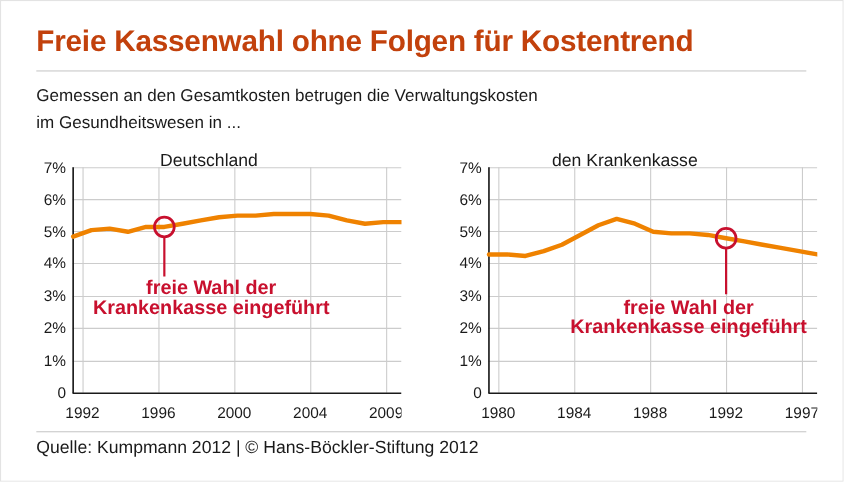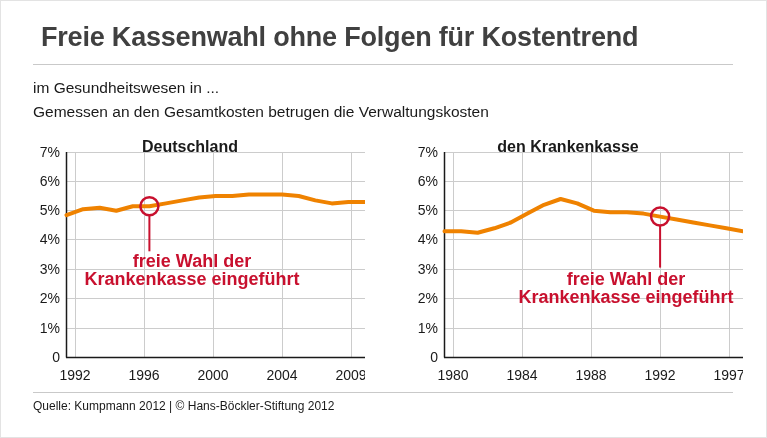--- a/index.html
+++ b/index.html
@@ -28,24 +28,23 @@
     border: 1px solid #e3e3e3;
     box-sizing: border-box;
     pointer-events: none;
   }
   .title {
     position: absolute;
     left: 33px;
     top: 22px;
     font-size: 27px;
     font-weight: bold;
-    color: #404040;
+    color: #c2410c;
     letter-spacing: -0.2px;
     white-space: nowrap;
-    margin-left: 8px;
   }
   .rule {
     position: absolute;
     left: 33px;
     top: 64px;
     width: 700px;
     height: 1px;
     background: #c9c9c9;
   }
   .subtitle {
@@ -54,21 +53,21 @@
     top: 76px;
     width: 660px;
     font-size: 15.5px;
     line-height: 24px;
     color: #1a1a1a;
   }
   .source {
     position: absolute;
     left: 33px;
     top: 399px;
-    font-size: 12px;
+    font-size: 16px;
     color: #1a1a1a;
   }
   .source-rule {
     position: absolute;
     left: 33px;
     top: 392px;
     width: 700px;
     height: 1px;
     background: #c9c9c9;
   }
@@ -77,21 +76,21 @@
     top: 132px;
   }
   #panel-left { left: 20px; }
   #panel-right { left: 398px; }
   .panel-title {
     position: absolute;
     top: 6px;
     width: 340px;
     text-align: center;
     font-size: 16px;
-    font-weight: bold;
+    font-weight: normal;
     color: #1a1a1a;
   }
   .chart-svg {
     display: block;
   }
   .axis-text {
     font-family: "Liberation Sans", sans-serif;
     font-size: 14px;
     fill: #1a1a1a;
   }
@@ -119,22 +118,22 @@
 <body>
 
 <div id="page">
 
   <div class="frame-border"></div>
 
   <div class="title">Freie Kassenwahl ohne Folgen für Kostentrend</div>
   <div class="rule"></div>
 
   <div class="subtitle">
+    <div>Gemessen an den Gesamtkosten betrugen die Verwaltungskosten</div>
     <div>im Gesundheitswesen in ...</div>
-    <div>Gemessen an den Gesamtkosten betrugen die Verwaltungskosten</div>
   </div>
 
   <div class="panel" id="panel-left">
     <div class="panel-title">Deutschland</div>
     <svg class="chart-svg" width="345" height="250" viewBox="0 0 345 250">
 
       <g stroke="#cccccc" stroke-width="1">
         <line x1="55.5" y1="20" x2="55.5" y2="225"></line>
         <line x1="124.5" y1="20" x2="124.5" y2="225"></line>
         <line x1="193.5" y1="20" x2="193.5" y2="225"></line>

